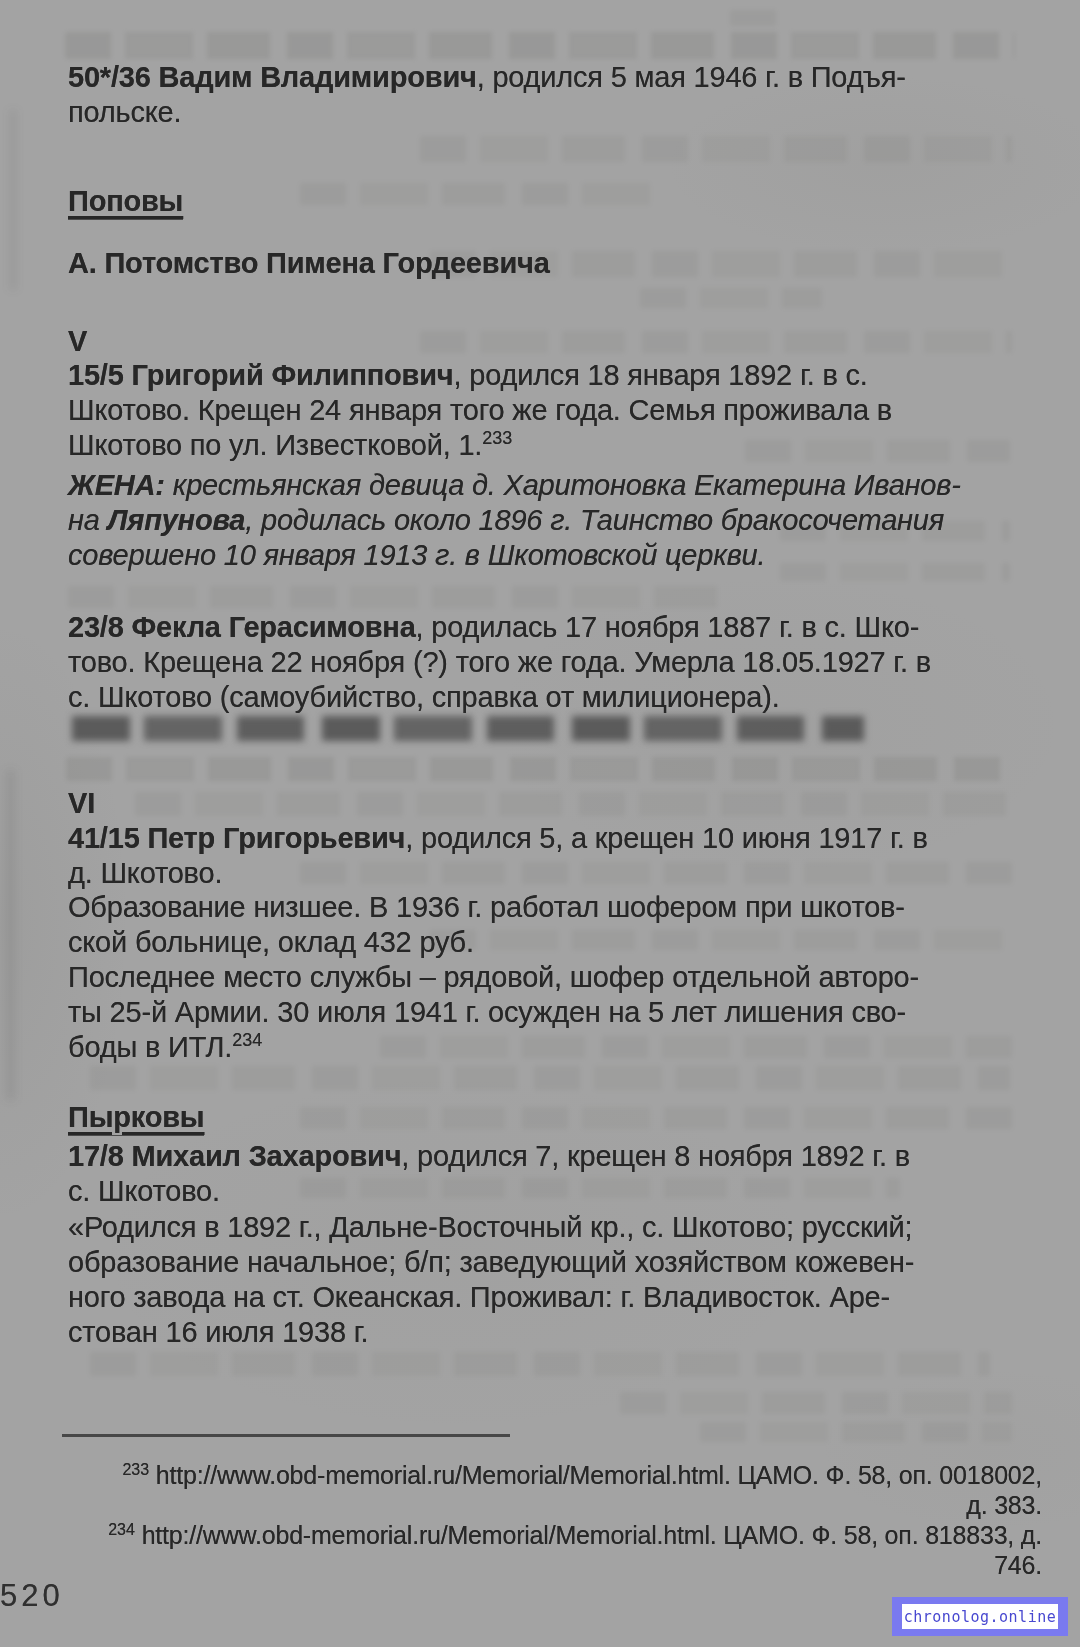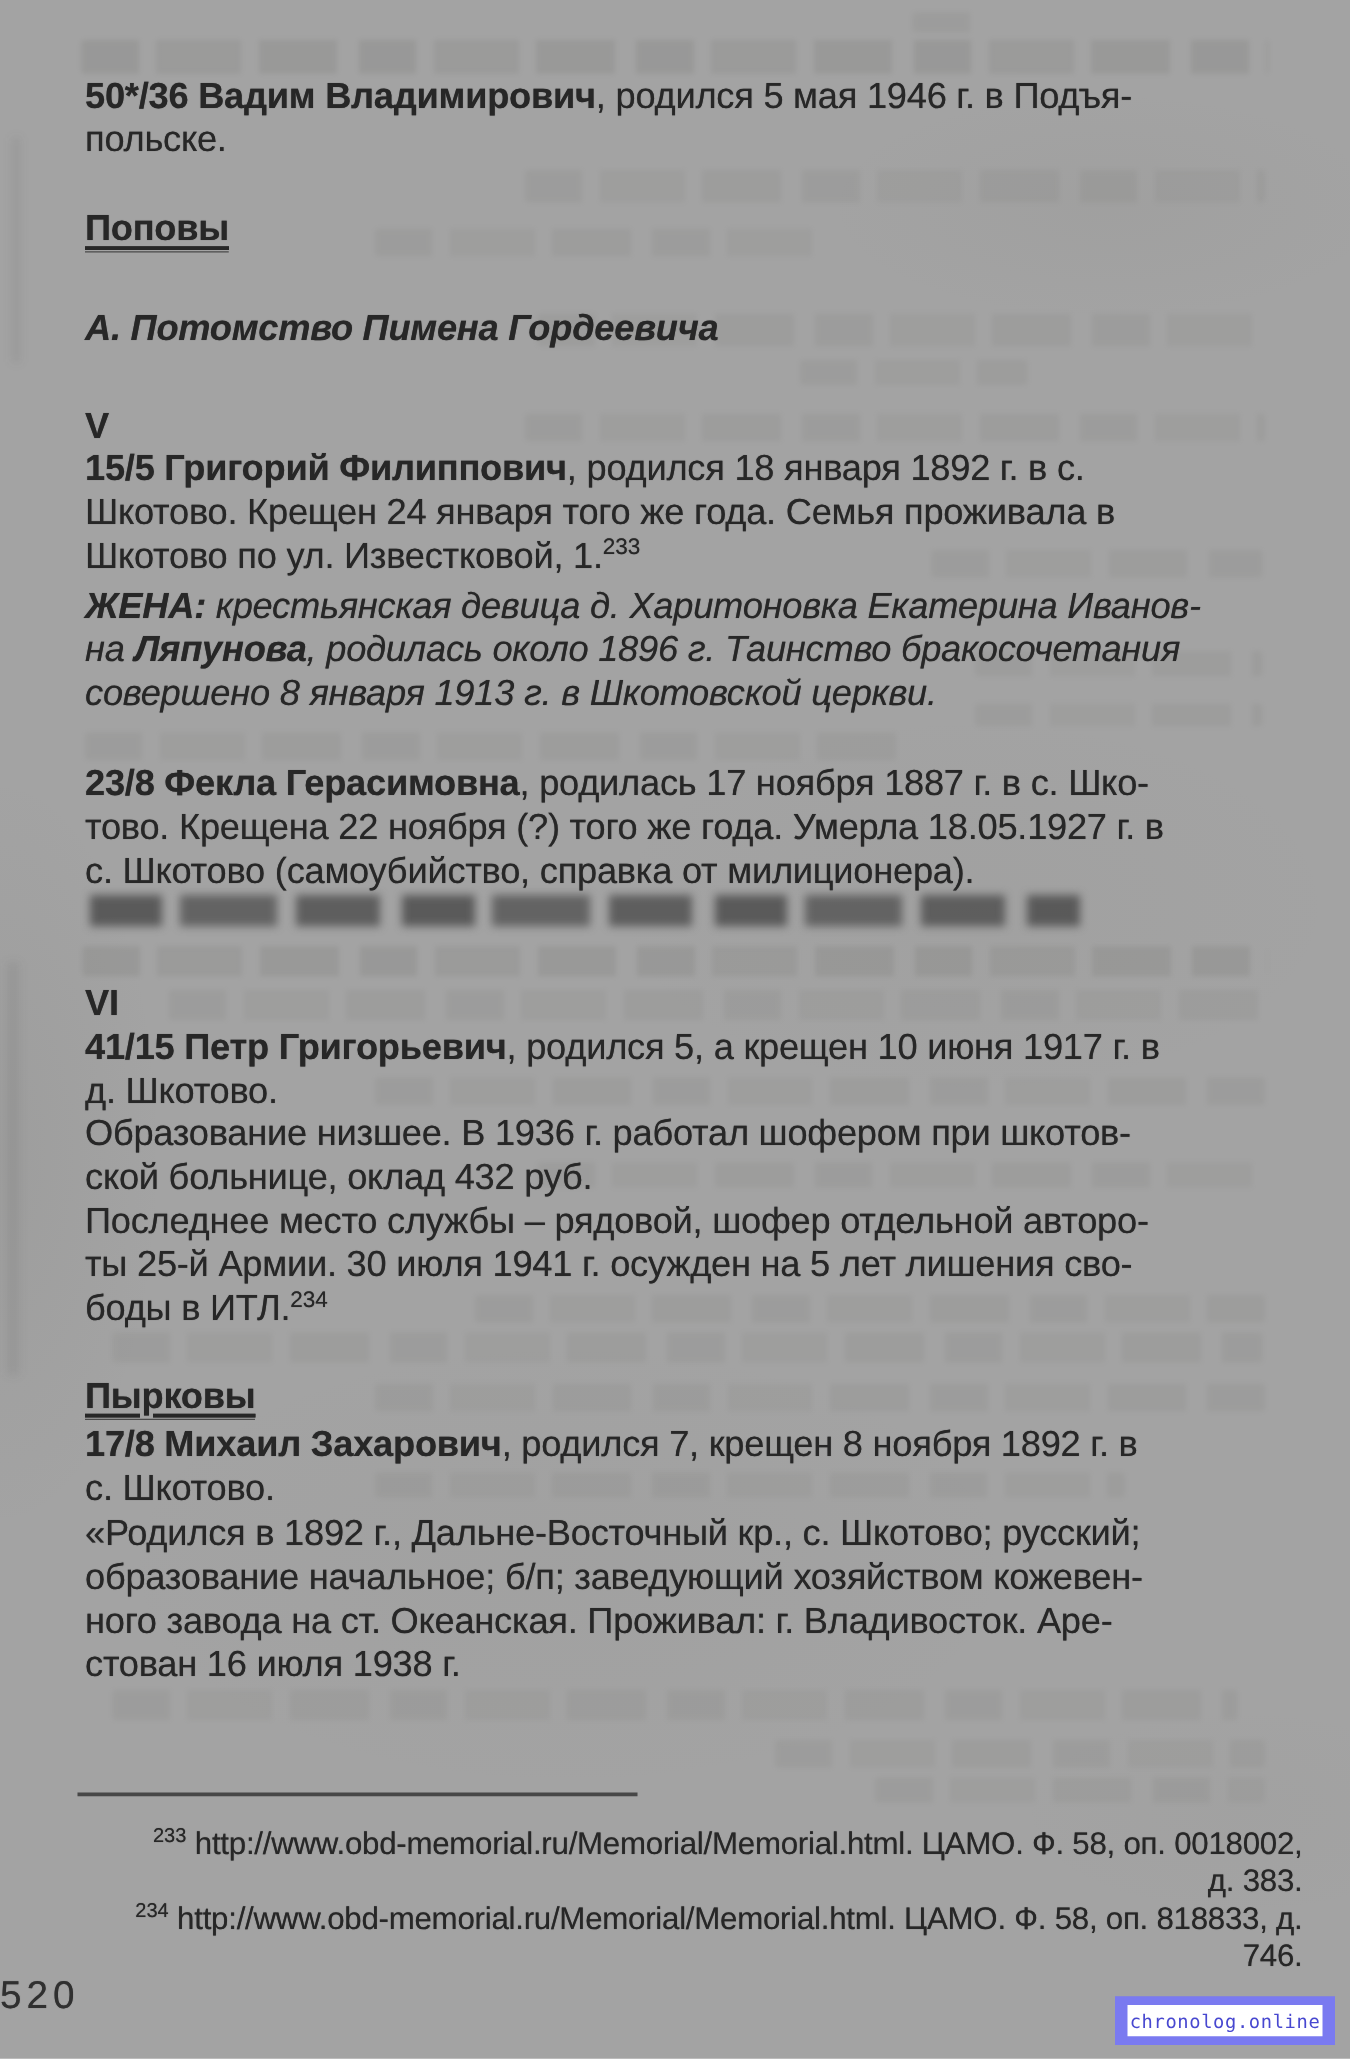--- a/index.html
+++ b/index.html
@@ -20,21 +20,21 @@
   }
   .block{position:absolute;left:68px;width:944px;font-size:29px;line-height:35px;
          letter-spacing:-.2px;text-shadow:0 0 .6px rgba(40,40,40,.75);}
   .tline{white-space:nowrap;height:35px;}
   .b{font-weight:bold;}
   .tline sup{font-size:18px;vertical-align:super;line-height:0;letter-spacing:0;}
   .heading{position:absolute;left:68px;font-size:29px;font-weight:bold;line-height:34px;
            letter-spacing:-.2px;text-shadow:0 0 .6px rgba(40,40,40,.75);}
   .underlined{display:inline-block;text-decoration:underline;text-decoration-thickness:2.5px;
               text-underline-offset:5px;border-bottom:1.5px solid rgba(45,45,45,.75);padding-bottom:1px;}
-  .italic{font-style:italic;}
+  .italic{}
   .fn{font-size:25px;line-height:30px;width:980px;left:62px;}
   .fn .tline{height:30px;text-align:right;}
   .fn .tline sup{font-size:16px;}
   .fnsep{position:absolute;top:1434px;left:62px;width:448px;height:0;
          border-top:3px solid rgba(55,55,55,.85);filter:blur(.4px);}
   .pagenum{position:absolute;top:1578px;left:0;width:100%;text-align:left;
            font-size:31px;letter-spacing:4px;color:#303030;text-shadow:0 0 .6px rgba(40,40,40,.7);}
   
   .bleed{
     position:absolute;filter:blur(2.2px);opacity:.42;border-radius:3px;pointer-events:none;
@@ -92,37 +92,37 @@
   <div class="bleed light" style="top:1392px;left:620px;width:392px;height:22px;"></div>
   <div class="bleed light" style="top:1422px;left:700px;width:312px;height:20px;"></div>
   <div class="edge-smudge" style="top:770px;left:6px;width:9px;height:330px;"></div>
   <div class="edge-smudge" style="top:110px;left:10px;width:6px;height:180px;"></div>
 
   <div class="block" style="top:60px;">
       <div class="tline"><span class="b">50*/36 Вадим Владимирович</span><span>, родился 5 мая 1946 г. в Подъя-</span></div>
       <div class="tline"><span>польске.</span></div>
     </div>
 
-  <div class="heading" style="top:166px;">
+  <div class="heading" style="top:184px;">
     <span class="underlined">Поповы</span>
   </div>
   <div class="heading italic" style="top:246px;">А. Потомство Пимена Гордеевича</div>
 
   <div class="heading" style="top:324px;">V</div>
 
   <div class="block" style="top:358px;">
       <div class="tline"><span class="b">15/5 Григорий Филиппович</span><span>, родился 18 января 1892 г. в с.</span></div>
       <div class="tline"><span>Шкотово. Крещен 24 января того же года. Семья проживала в</span></div>
       <div class="tline"><span>Шкотово по ул. Известковой, 1.</span><sup>233</sup></div>
     </div>
 
   <div class="block" style="top:468px;font-style:italic;">
       <div class="tline"><span class="b">ЖЕНА:</span><span> крестьянская девица д. Харитоновка Екатерина Иванов-</span></div>
       <div class="tline"><span>на </span><span class="b">Ляпунова</span><span>, родилась около 1896 г. Таинство бракосочетания</span></div>
-      <div class="tline"><span>совершено 8 января 1913 г. в Шкотовской церкви.</span></div>
+      <div class="tline"><span>совершено 10 января 1913 г. в Шкотовской церкви.</span></div>
     </div>
 
   <div class="block" style="top:610px;">
       <div class="tline"><span class="b">23/8 Фекла Герасимовна</span><span>, родилась 17 ноября 1887 г. в с. Шко-</span></div>
       <div class="tline"><span>тово. Крещена 22 ноября (?) того же года. Умерла 18.05.1927 г. в</span></div>
       <div class="tline"><span>с. Шкотово (самоубийство, справка от милиционера).</span></div>
     </div>
 
   <div class="censored"></div>
 

